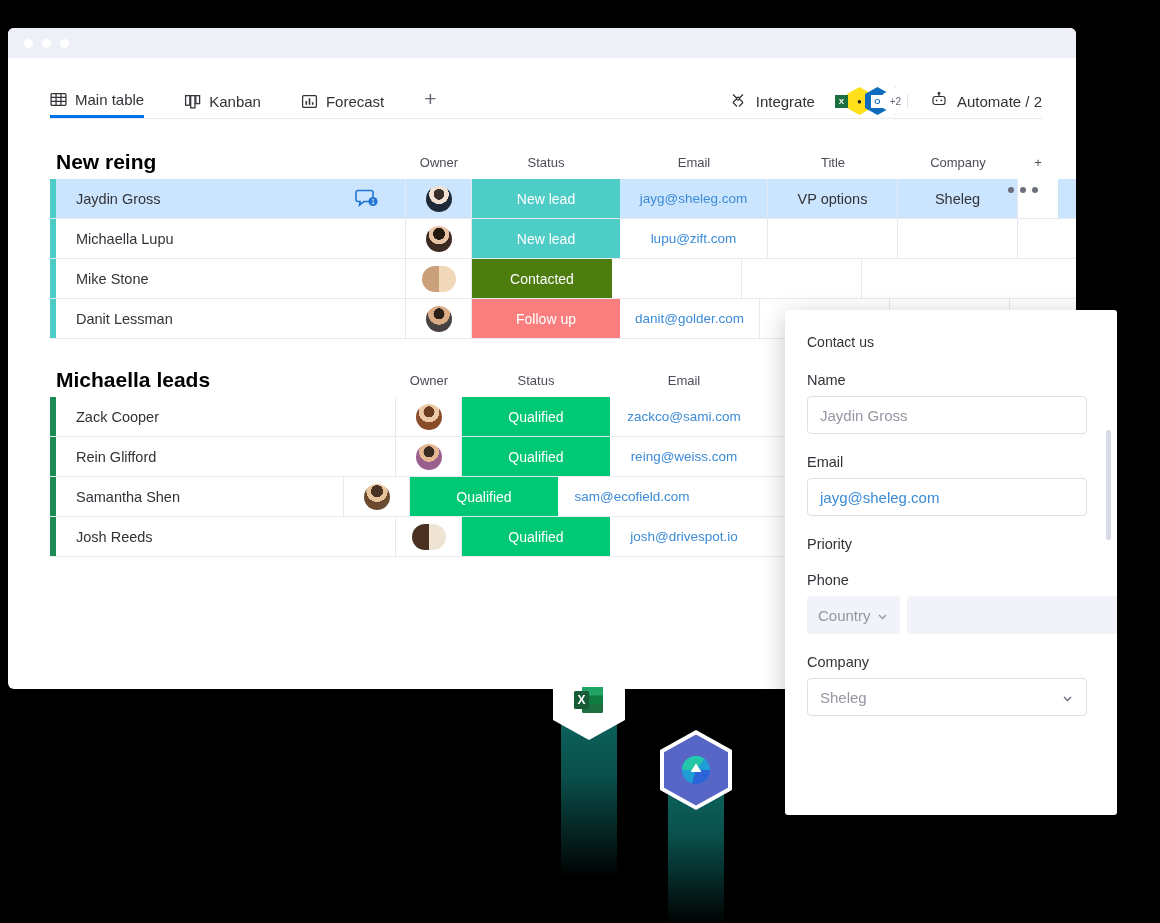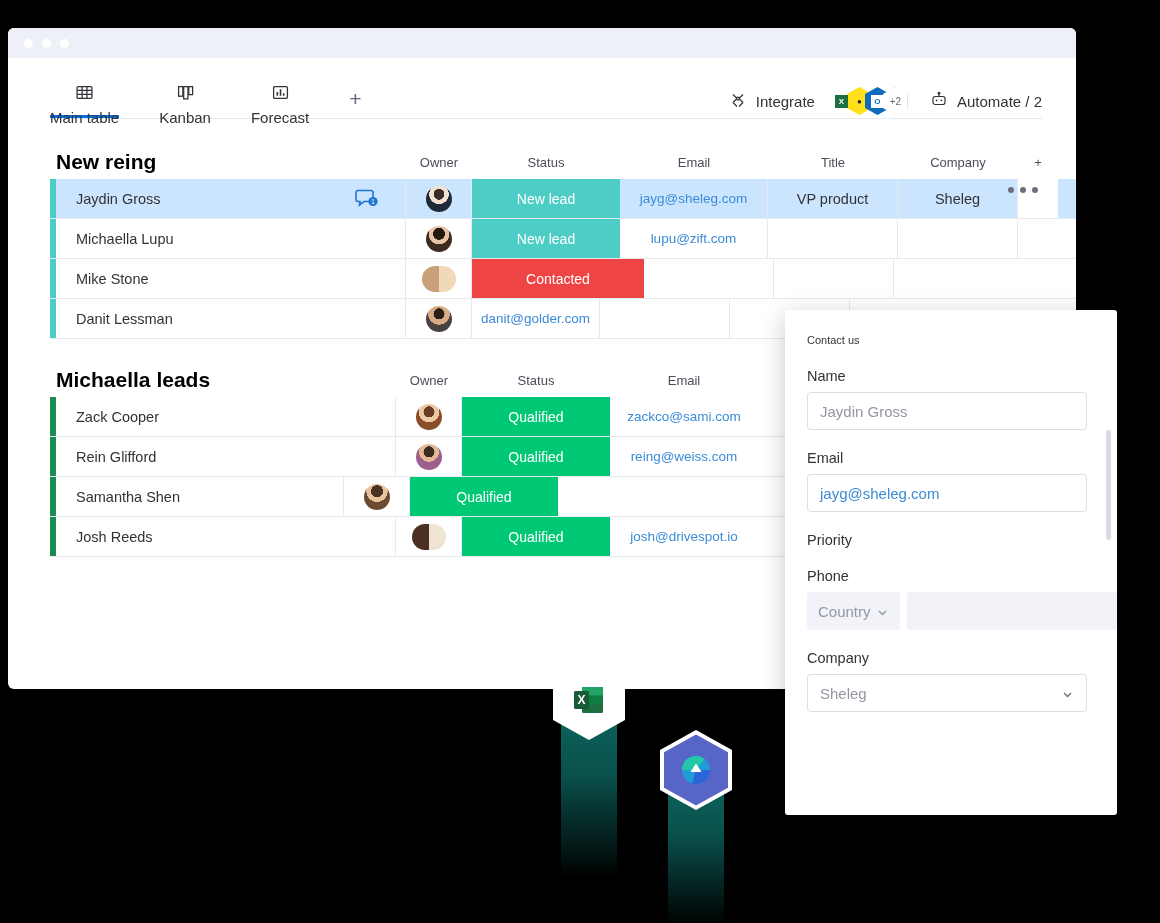--- a/index.html
+++ b/index.html
@@ -41,21 +41,21 @@
   .tabbar {
     margin-top: 26px; height: 35px;
     display: flex; align-items: flex-start;
     border-bottom: 1px solid #e6e9ef;
     width: 992px;
     position: relative;
   }
   .tab {
     display: flex; align-items: center; gap: 8px;
     font-size: 15px; color: #323338; height: 34px;
-    margin-right: 40px; cursor: pointer; flex-direction: column;
+    margin-right: 40px; cursor: pointer;
   }
   .tab.active { border-bottom: 3px solid #0073ea; }
   .tab-add { font-size: 21px; color: #676879; line-height: 1; margin-top: 4px; cursor: pointer;}
   .tab-icon { width: 17px; height: 17px; display: block; color: #323338; }
 
   .toolbar-right {
     position: absolute; right: 0; top: 0; height: 34px;
     display: flex; align-items: center; gap: 10px;
   }
   .tool-btn { display: flex; align-items: center; gap: 9px; font-size: 15px; color: #323338; cursor: pointer; }
@@ -121,21 +121,21 @@
   
   .contact-panel {
     position: absolute; left: 785px; top: 310px;
     width: 332px; height: 505px;
     background: #ffffff;
     border-radius: 3px;
     box-shadow: 0 6px 26px rgba(0,0,0,0.22);
     padding: 24px 36px 0 22px;
     overflow: hidden;
   }
-  .panel-title { font-size: 11px; color: #323338; margin-bottom: 22px; }
+  .panel-title { font-size: 14px; color: #323338; margin-bottom: 22px; }
   .field { margin-bottom: 20px; }
   .field-label { font-size: 14.5px; color: #323338; margin-bottom: 8px; }
   .field-box {
     height: 38px; border: 1px solid #dcdfe8; border-radius: 4px;
     display: flex; align-items: center; padding: 0 12px;
     font-size: 15px; color: #9497a3; background: #fff;
     width: 280px;
   }
   .field-box.value-blue { color: #3b8bd6; }
   .field-box.select { justify-content: space-between; }
@@ -307,21 +307,21 @@
           <div class="cell" style="width:66px">
             <span class="avatar" style="background:radial-gradient(circle at 50% 32%, #3a2e28 0 24%, #f3e2d4 25% 44%, #1e2a38 45% 100%);"></span>
           </div>
           <div class="cell status" style="width:148px;background:#4ECCC6">
             <span>New lead</span>
           </div>
           <div class="cell email" style="width:148px">
             <span>jayg@sheleg.com</span>
           </div>
           <div class="cell" style="width:130px">
-            <span>VP product</span>
+            <span>VP options</span>
           </div>
           <div class="cell" style="width:120px">
             <span>Sheleg</span>
           </div>
           <div class="cell" style="width:40px;background:#fff;border-right:none"></div>
         </div>
 
         <div class="row">
           <div class="accent" style="background:#4ECCC6"></div>
           <div class="cell name" style="width:350px">
@@ -342,37 +342,40 @@
         </div>
 
         <div class="row">
           <div class="accent" style="background:#4ECCC6"></div>
           <div class="cell name" style="width:350px">
             <span>Mike Stone</span>
           </div>
           <div class="cell" style="width:66px">
             <span class="avatar dual" style="background:linear-gradient(90deg,#caa07a 0 50%, #f0d8b8 50% 100%);"></span>
           </div>
-          <div class="cell status" style="width:172px;background:#ef4444">
+          <div class="cell status" style="width:140px;background:#4d7c0f">
             <span>Contacted</span>
           </div>
           <div class="cell" style="width:130px"></div>
           <div class="cell" style="width:120px"></div>
           <div class="cell" style="width:40px;border-right:none"></div>
         </div>
 
         <div class="row">
           <div class="accent" style="background:#4ECCC6"></div>
           <div class="cell name" style="width:350px">
             <span>Danit Lessman</span>
           </div>
           <div class="cell" style="width:66px">
             <span class="avatar" style="background:radial-gradient(circle at 50% 30%, #2a2018 0 24%, #d9ab84 25% 48%, #474142 49% 100%);"></span>
           </div>
-          <div class="cell email" style="width:128px">
+          <div class="cell status" style="width:148px;background:#FB7E7E">
+            <span>Follow up</span>
+          </div>
+          <div class="cell email" style="width:140px">
             <span>danit@golder.com</span>
           </div>
           <div class="cell" style="width:130px"></div>
           <div class="cell" style="width:120px"></div>
           <div class="cell" style="width:40px;border-right:none"></div>
         </div>
       </div>
 
       <div class="group" style="margin-top:24px">
         <div class="grid-head">
@@ -418,20 +421,23 @@
         <div class="row">
           <div class="accent" style="background:#1C8C54"></div>
           <div class="cell name" style="width:288px">
             <span>Samantha Shen</span>
           </div>
           <div class="cell" style="width:66px">
             <span class="avatar" style="background:radial-gradient(circle at 50% 28%, #4a3322 0 26%, #e8c49c 27% 46%, #6b4a30 47% 100%);"></span>
           </div>
           <div class="cell status" style="width:148px;background:#00C875">
             <span>Qualified</span>
+          </div>
+          <div class="cell email" style="width:148px;border-right:none">
+            <span>sam@ecofield.com</span>
           </div>
         </div>
 
         <div class="row">
           <div class="accent" style="background:#1C8C54"></div>
           <div class="cell name" style="width:340px">
             <span>Josh Reeds</span>
           </div>
           <div class="cell" style="width:66px">
             <span class="avatar dual" style="background:linear-gradient(90deg,#4a3020 0 50%, #efe3d4 50% 100%);"></span>

